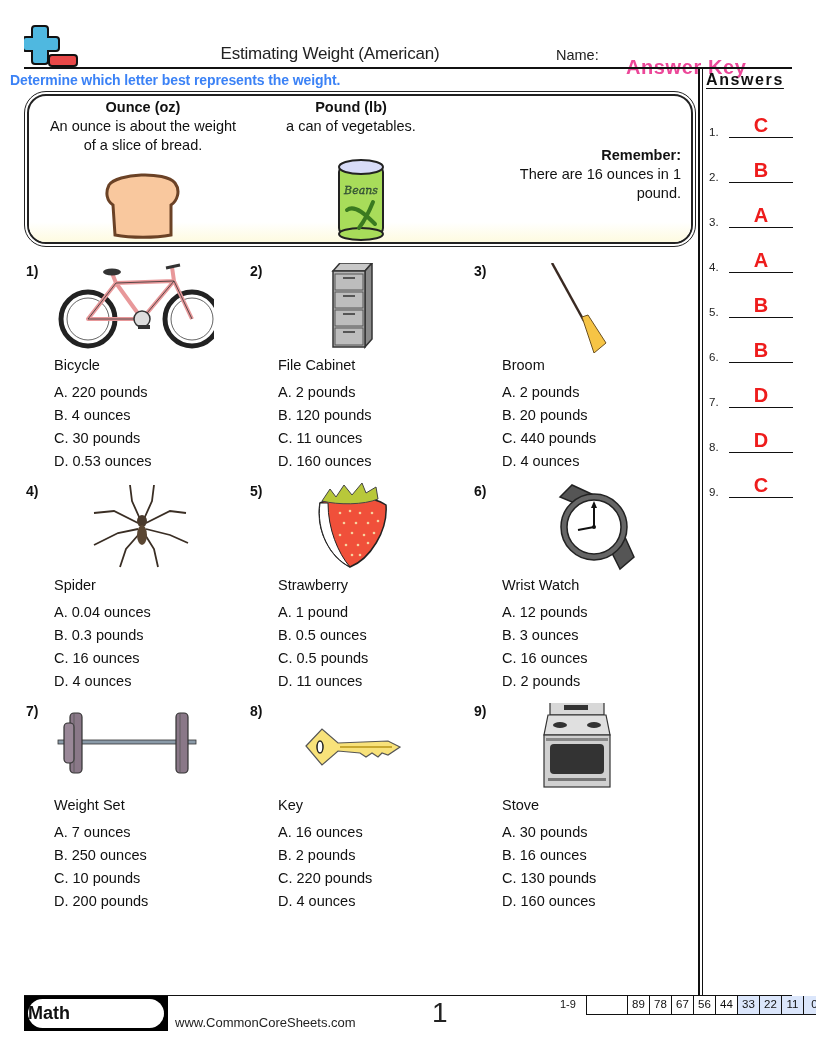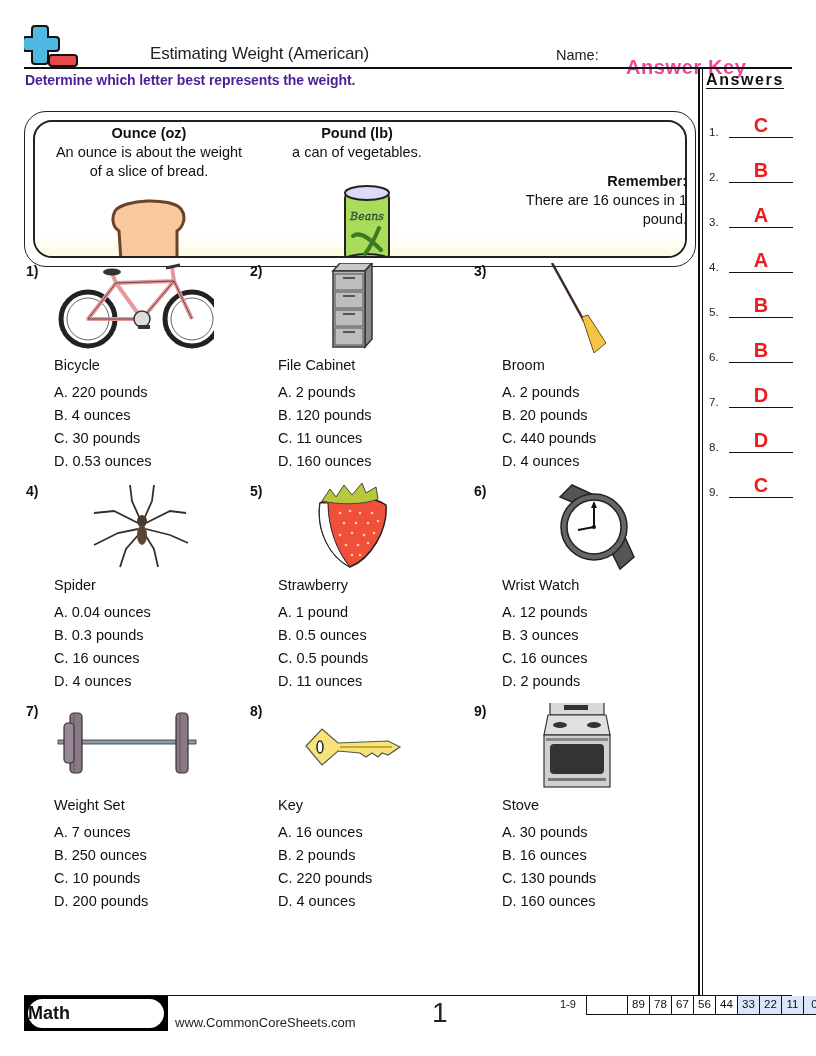--- a/index.html
+++ b/index.html
@@ -1,36 +1,36 @@
 <!DOCTYPE html>
 <html><head>
 <meta charset="utf-8">
 <style>
   * { box-sizing: border-box; margin: 0; padding: 0; }
   html, body { width: 816px; height: 1056px; background: #fff; overflow: hidden; }
   body { position: relative; font-family: "Liberation Sans", "DejaVu Sans", sans-serif; color: #111; }
 
   .logo { position: absolute; left: 24px; top: 24px; width: 56px; height: 44px; }
-  .title { position: absolute; left: 150px; width: 360px; top: 44px; text-align: left; font-size: 17px; color: #222; letter-spacing: -0.2px; }
+  .title { position: absolute; left: 150px; width: 360px; top: 44px; text-align: center; font-size: 17px; color: #222; letter-spacing: -0.2px; }
   .name-label { position: absolute; left: 556px; top: 47px; font-size: 14.5px; color: #222; }
   .name-value { position: absolute; left: 626px; top: 56px; font-size: 20px; font-weight: bold; color: #ec4899; letter-spacing: 0.6px; }
   .header-rule { position: absolute; left: 24px; top: 67px; width: 768px; height: 2px; background: #111; }
 
-  .instructions { position: absolute; left: 25px; top: 72px; font-size: 14px; font-weight: bold; color: #4c1d95; letter-spacing: -0.1px; }
+  .instructions { position: absolute; left: 10px; top: 72px; font-size: 14px; font-weight: bold; color: #3b82f6; letter-spacing: -0.1px; }
 
   .vline1 { position: absolute; left: 698px; top: 68px; width: 2px; height: 927px; background: #111; }
   .vline2 { position: absolute; left: 702px; top: 68px; width: 1px; height: 927px; background: #111; }
 
   .answers-title { position: absolute; left: 706px; top: 71px; font-size: 16px; font-weight: bold; letter-spacing: 1.6px; text-decoration: underline; text-underline-offset: 3px; }
   .ans-row { position: absolute; left: 709px; width: 84px; height: 20px; }
   .ans-num { position: absolute; left: 0; bottom: 0; font-size: 11.5px; color: #222; }
   .ans-line { position: absolute; left: 20px; right: 0; bottom: 0; height: 1px; background: #111; }
   .ans-letter { position: absolute; left: 20px; right: 0; bottom: 1px; text-align: center; font-size: 20px; font-weight: bold; color: #ee1c1c; }
 
-  .refbox { position: absolute; left: 24px; top: 91px; width: 672px; height: 156px; border: 1px solid #222; border-radius: 22px; padding: 8px; margin-top: 20px; }
+  .refbox { position: absolute; left: 24px; top: 91px; width: 672px; height: 156px; border: 1px solid #222; border-radius: 22px; padding: 2px; }
   .refbox-inner { position: relative; width: 100%; height: 100%; border: 2px solid #222; border-radius: 19px; overflow: hidden; background: #fff; }
   .refbox-fade { position: absolute; left: 0; right: 0; bottom: 0; height: 20px; background: linear-gradient(#fff, #fefbe0); }
   .ref-col { position: absolute; top: 2px; text-align: center; font-size: 14.5px; line-height: 19px; }
   .ref-col .head { font-weight: bold; }
   .ref-remember { position: absolute; left: 462px; width: 190px; top: 50px; text-align: right; font-size: 14.5px; line-height: 19px; }
   .ref-remember .head { font-weight: bold; }
   .bread { position: absolute; left: 76px; top: 75px; }
   .can { position: absolute; left: 308px; top: 62px; }
 
   .problem { position: absolute; width: 220px; height: 210px; }

